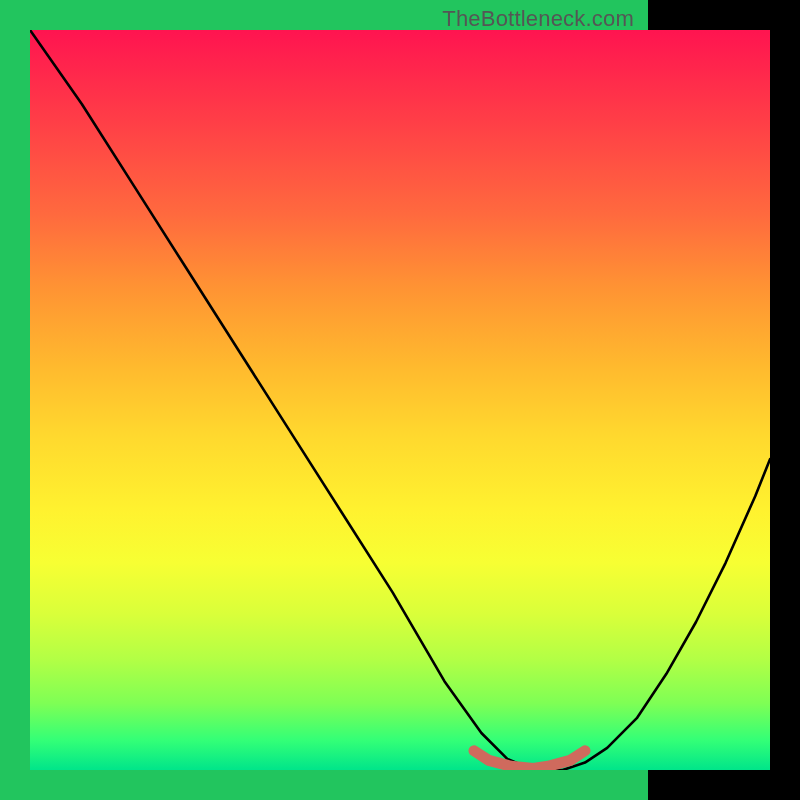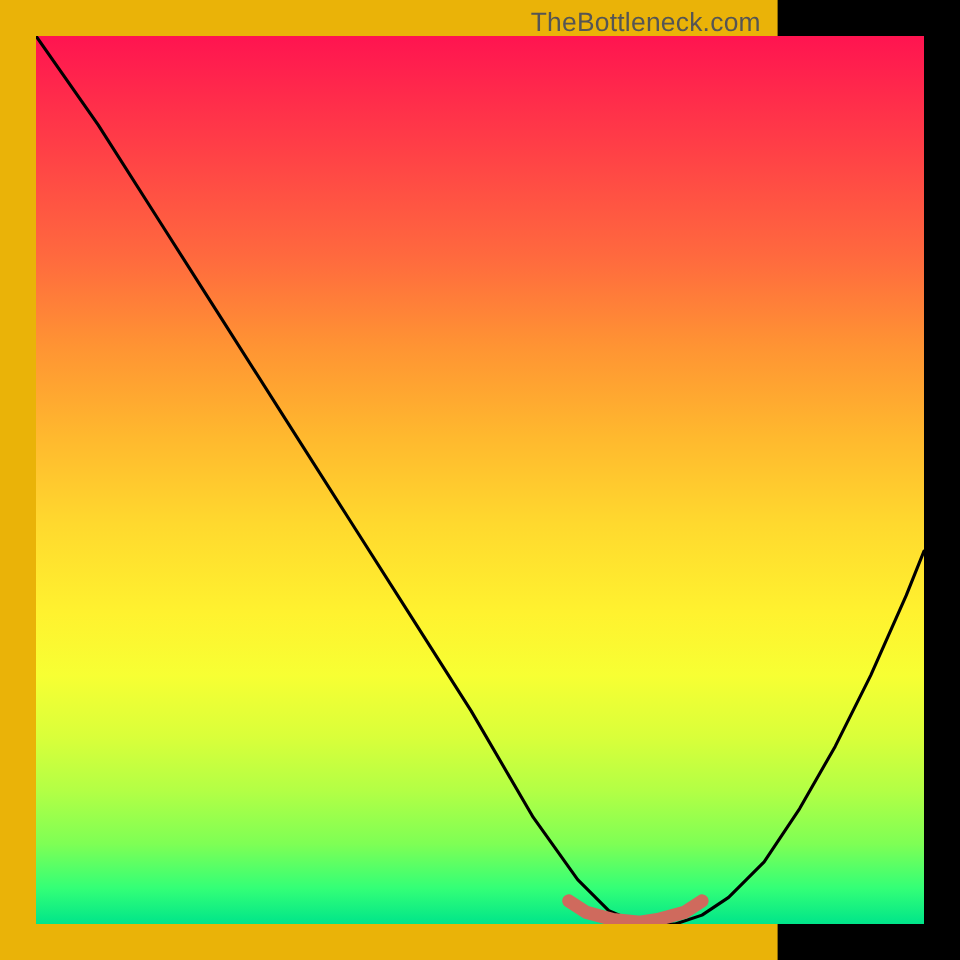--- a/index.html
+++ b/index.html
@@ -7,21 +7,21 @@
     width: 800px;
     height: 800px;
     overflow: hidden;
     font-family: Arial, Helvetica, sans-serif;
     background: #000;
   }
   .frame {
     position: relative;
     width: 648px;
     height: 800px;
-    background: #eab308;
+    background: #22c55e;
   }
   .plot {
     position: absolute;
     left: 30px;
     top: 30px;
     width: 740px;
     height: 740px;
     background: linear-gradient(
       to bottom,
       #ff1450 0%,

